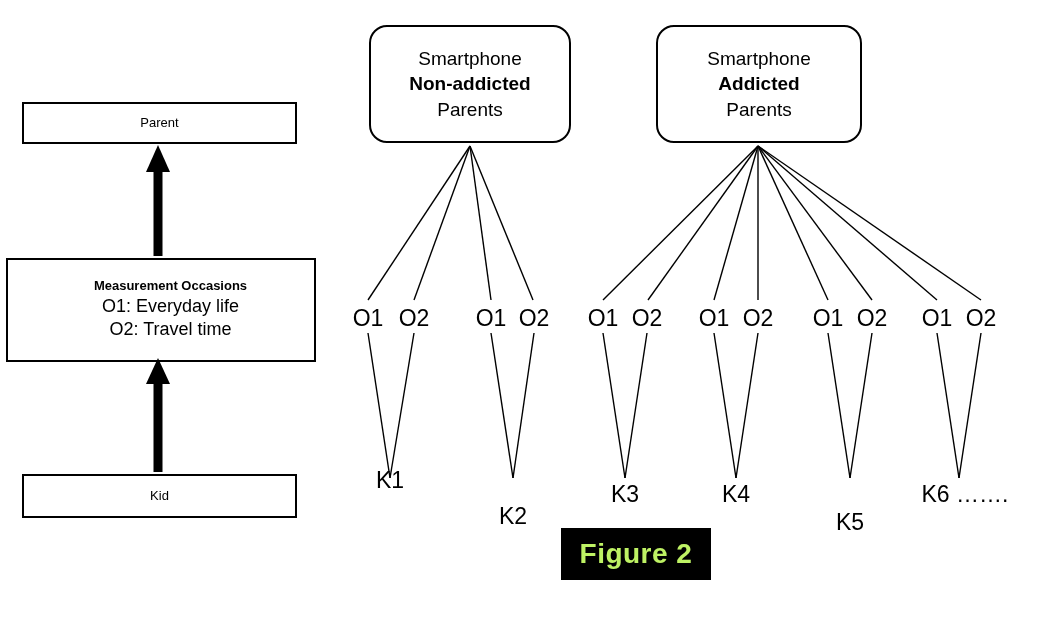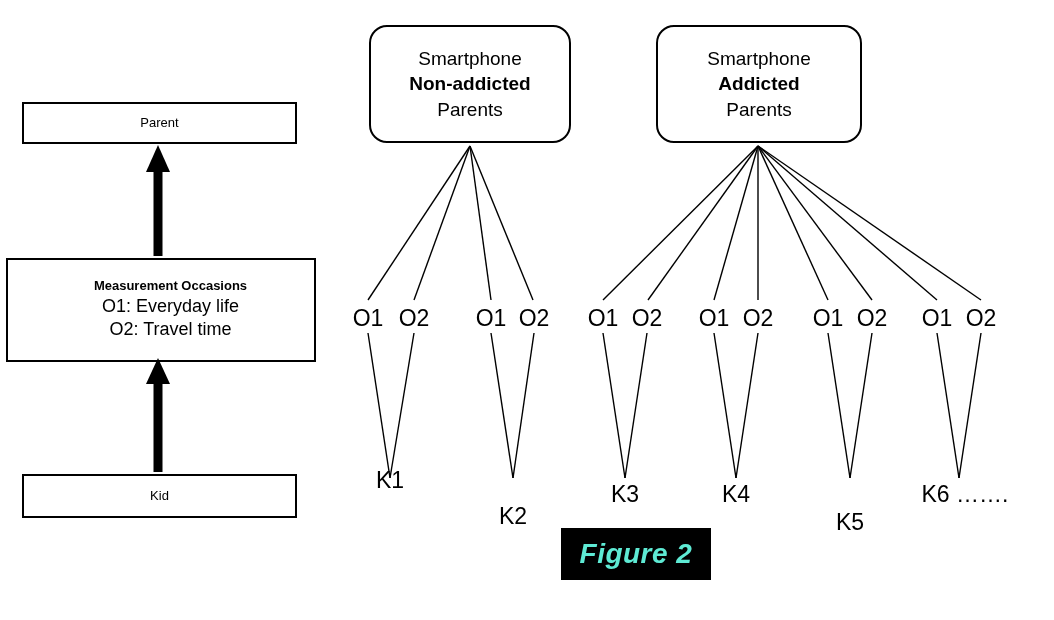--- a/index.html
+++ b/index.html
@@ -49,28 +49,27 @@
 
   .node-label {
     position: absolute;
     font-size: 23px;
     text-align: center;
     white-space: nowrap;
   }
   .fig-caption {
     position: absolute;
     background: #000000;
-    color: #5eead4;
+    color: #bef264;
     font-weight: bold;
     font-size: 28px;
     display: flex;
     align-items: center;
     justify-content: center;
     letter-spacing: 0.5px;
-    font-style: italic;
   }
   svg.edges {
     position: absolute;
     left: 0; top: 0;
     width: 1054px;
     height: 620px;
     pointer-events: none;
   }
 </style>
 </head>

